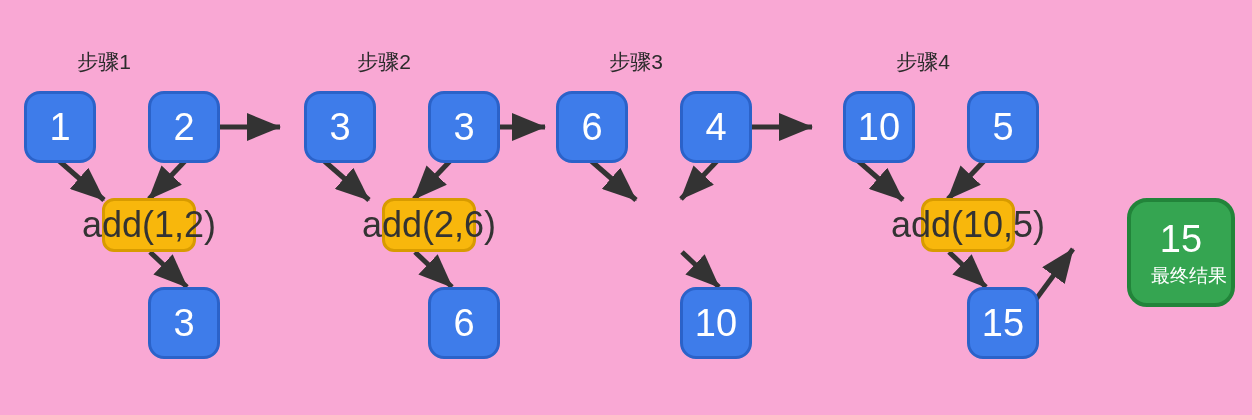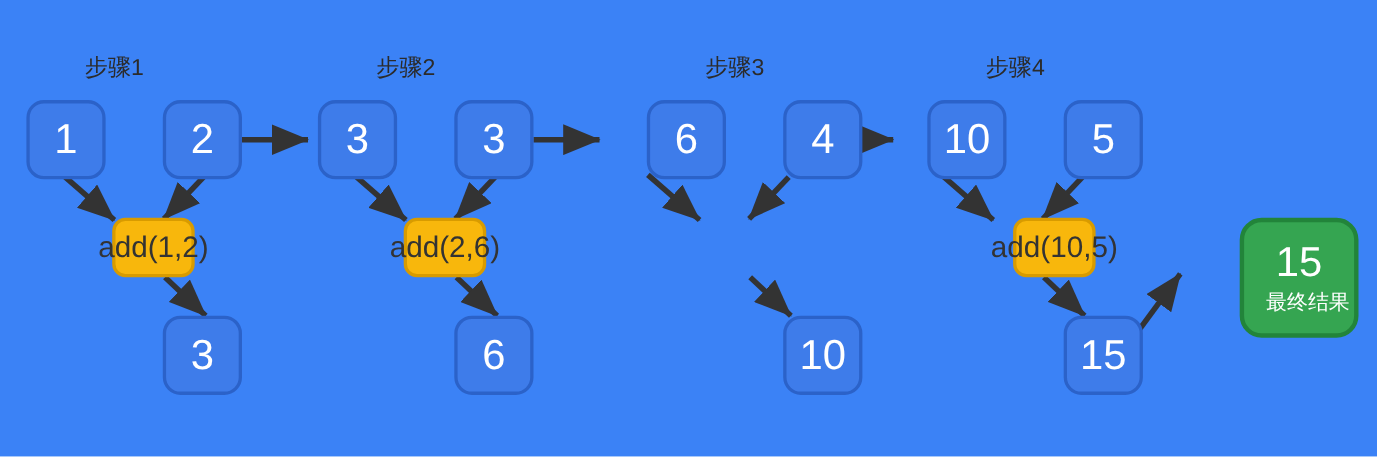--- a/index.html
+++ b/index.html
@@ -3,36 +3,36 @@
 <meta charset="utf-8">
 <style>
   :root{
     --blue:#3E7CEA; --blue-border:#2B62C9;
     --orange:#F8B70C; --orange-border:#D89B00;
     --green:#35A551; --green-border:#22843A;
     --arrow:#333333; --title-color:#2B2B2B; --op-text:#333333;
   }
   html,body{margin:0;padding:0;background:#ffffff;}
   body{font-family:"Liberation Sans","DejaVu Sans",sans-serif;}
-  .canvas{position:relative;width:1252px;height:415px;background:#3b82f6;overflow:hidden;}
+  .canvas{position:relative;width:1252px;height:415px;background:#f9a8d4;overflow:hidden;}
   .arrows{position:absolute;left:0;top:0;width:1252px;height:415px;z-index:1;}
   .arrow-line{stroke:var(--arrow);stroke-width:5;}
   .step{position:absolute;top:0;width:196px;height:380px;z-index:2;}
   .step-title{position:absolute;left:0;top:49px;width:160px;text-align:center;
     font-size:21px;line-height:26px;color:var(--title-color);}
   .node{position:absolute;box-sizing:border-box;display:flex;align-items:center;
     justify-content:center;z-index:2;}
   .node.blue{width:72px;height:72px;border-radius:16px;background:var(--blue);
     border:3px solid var(--blue-border);color:#ffffff;font-size:38px;}
   .node.input1{left:0;top:91px;}
   .node.input2{left:124px;top:91px;}
   .node.result{left:124px;top:287px;}
-  .node.op{left:78px;top:198px;width:75px;height:54px;border-radius:12px;
+  .node.op{left:78px;top:198px;width:94px;height:54px;border-radius:12px;
     background:var(--orange);border:3px solid var(--orange-border);
-    color:var(--op-text);font-size:27px;white-space:nowrap;overflow:visible;}
+    color:var(--op-text);font-size:36px;white-space:nowrap;overflow:visible;}
   .final-node{position:absolute;left:1127px;top:198px;width:108px;height:109px;
     box-sizing:border-box;border-radius:20px;background:var(--green);
     border:4px solid var(--green-border);display:flex;flex-direction:column;
     align-items:center;justify-content:center;z-index:2;}
   .final-value{color:#ffffff;font-size:38px;line-height:42px;}
   .final-label{color:#ffffff;font-size:19px;line-height:24px;margin-top:4px;margin-left:16px;}
 </style>
 </head>
 <body>
 
@@ -67,29 +67,29 @@
   </svg>
 
   <section class="step" style="left:24px">
     <div class="step-title">步骤1</div>
     <div class="node blue input1">1</div>
     <div class="node blue input2">2</div>
     <div class="node op">add(1,2)</div>
     <div class="node blue result">3</div>
   </section>
 
-  <section class="step" style="left:289px">
+  <section class="step" style="left:304px">
     <div class="step-title">步骤2</div>
     <div class="node blue input1">3</div>
     <div class="node blue input2">3</div>
     <div class="node op">add(2,6)</div>
     <div class="node blue result">6</div>
   </section>
 
-  <section class="step" style="left:588px">
+  <section class="step" style="left:556px">
     <div class="step-title">步骤3</div>
     <div class="node blue input1">6</div>
     <div class="node blue input2">4</div>
     <div class="node blue result">10</div>
   </section>
 
   <section class="step" style="left:843px">
     <div class="step-title">步骤4</div>
     <div class="node blue input1">10</div>
     <div class="node blue input2">5</div>

